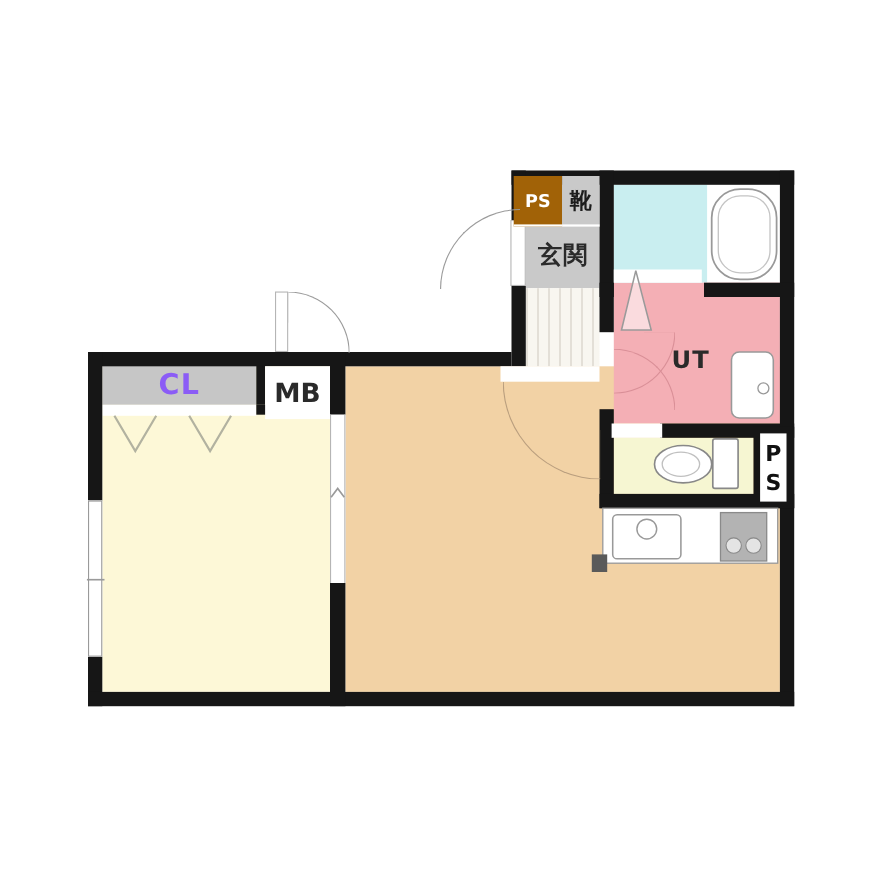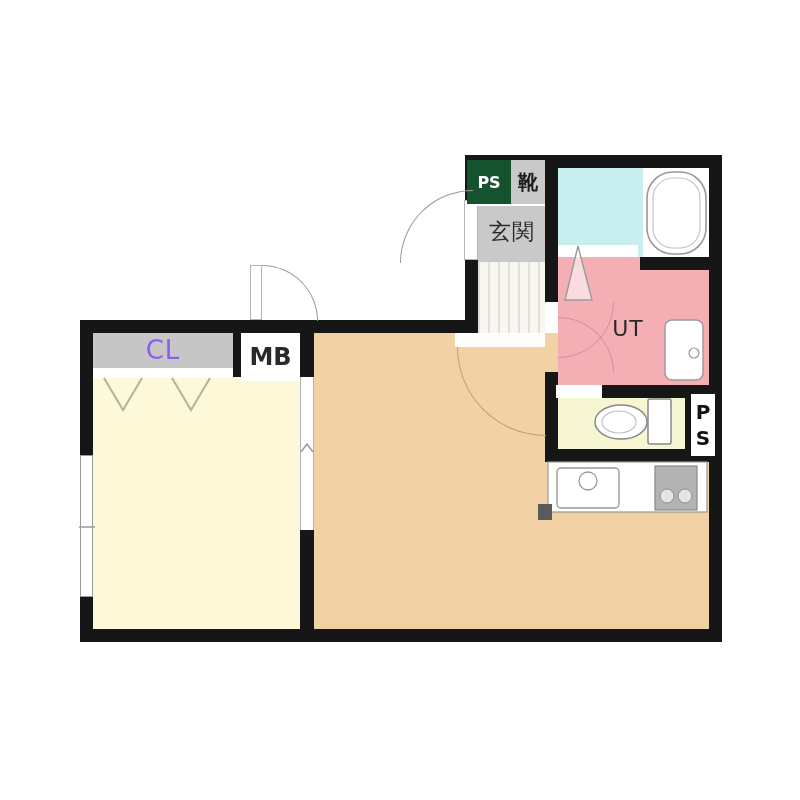--- a/index.html
+++ b/index.html
@@ -1,20 +1,20 @@
 <!DOCTYPE html>
 <html><head>
 <meta charset="utf-8">
 <style>
   html,body{margin:0;padding:0;background:#ffffff;}
   .plan{position:relative;width:800px;height:800px;background:#ffffff;overflow:hidden;
         font-family:"DejaVu Sans","Liberation Sans",sans-serif;}
   .wall{position:absolute;background:#161616;}
   .fill{position:absolute;}
-  .lbl{position:absolute;color:#2a2a2a;font-weight:400;white-space:nowrap;
+  .lbl{position:absolute;color:#2a2a2a;font-weight:700;white-space:nowrap;
        transform:translate(-50%,-50%);letter-spacing:1px;}
   .boxlbl{display:flex;align-items:center;justify-content:center;font-weight:700;}
   .arc{position:absolute;border:0 solid #9a9a9a;background:transparent;}
   .gap{position:absolute;background:#ffffff;}
   svg.overlay{position:absolute;left:0;top:0;pointer-events:none;}
   .watermark{position:absolute;color:#ffffff;opacity:0.62;font-size:33px;font-weight:400;
              letter-spacing:2px;white-space:nowrap;z-index:60;}
 </style>
 </head>
 <body>
@@ -58,21 +58,21 @@
   <div class="gap" style="left:558px;top:245px;width:80px;height:12px;"></div>
   <div class="gap" style="left:300px;top:377px;width:14px;height:153px;border-left:1.5px solid #b5b5b5;border-right:1.5px solid #b5b5b5;box-sizing:border-box;"></div>
   <div class="gap" style="left:80px;top:455px;width:13px;height:142px;border:1.5px solid #9a9a9a;box-sizing:border-box;"></div>
   <div class="gap" style="left:464px;top:200px;width:14px;height:60px;border:1px solid #b5b5b5;box-sizing:border-box;"></div>
   <div class="gap" style="left:250px;top:265px;width:12px;height:55px;border:1px solid #b5b5b5;box-sizing:border-box;"></div>
 
   <div class="fill boxlbl" style="left:241px;top:333px;width:59px;height:48px;background:#ffffff;font-size:24px;color:#2a2a2a;">
     <span>MB</span>
   </div>
 
-  <div class="fill boxlbl" style="left:467px;top:160px;width:44px;height:44px;background:#14532d;border-bottom:2px solid #fff;
+  <div class="fill boxlbl" style="left:467px;top:160px;width:44px;height:44px;background:#a16207;border-bottom:2px solid #fff;
               color:#ffffff;font-size:16px;">
     <span>PS</span>
   </div>
 
   <div class="fill boxlbl" style="left:511px;top:160px;width:34px;height:44px;background:#c9c9c9;border-bottom:2px solid #fff;
               color:#1d1d1d;font-size:20px;">
     <span>靴</span>
   </div>
 
   <div class="fill" style="left:691px;top:394px;width:24px;height:62px;background:#ffffff;display:flex;flex-direction:column;

